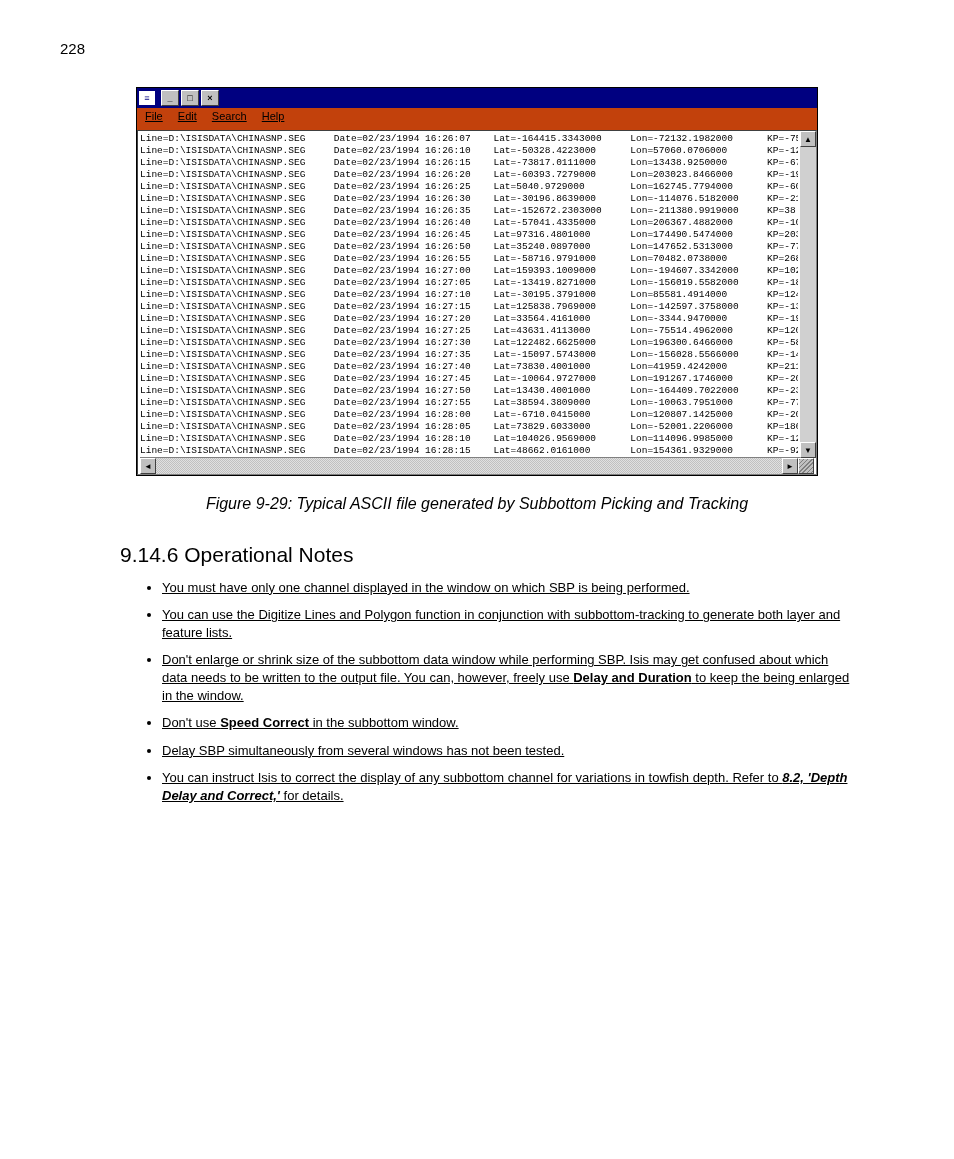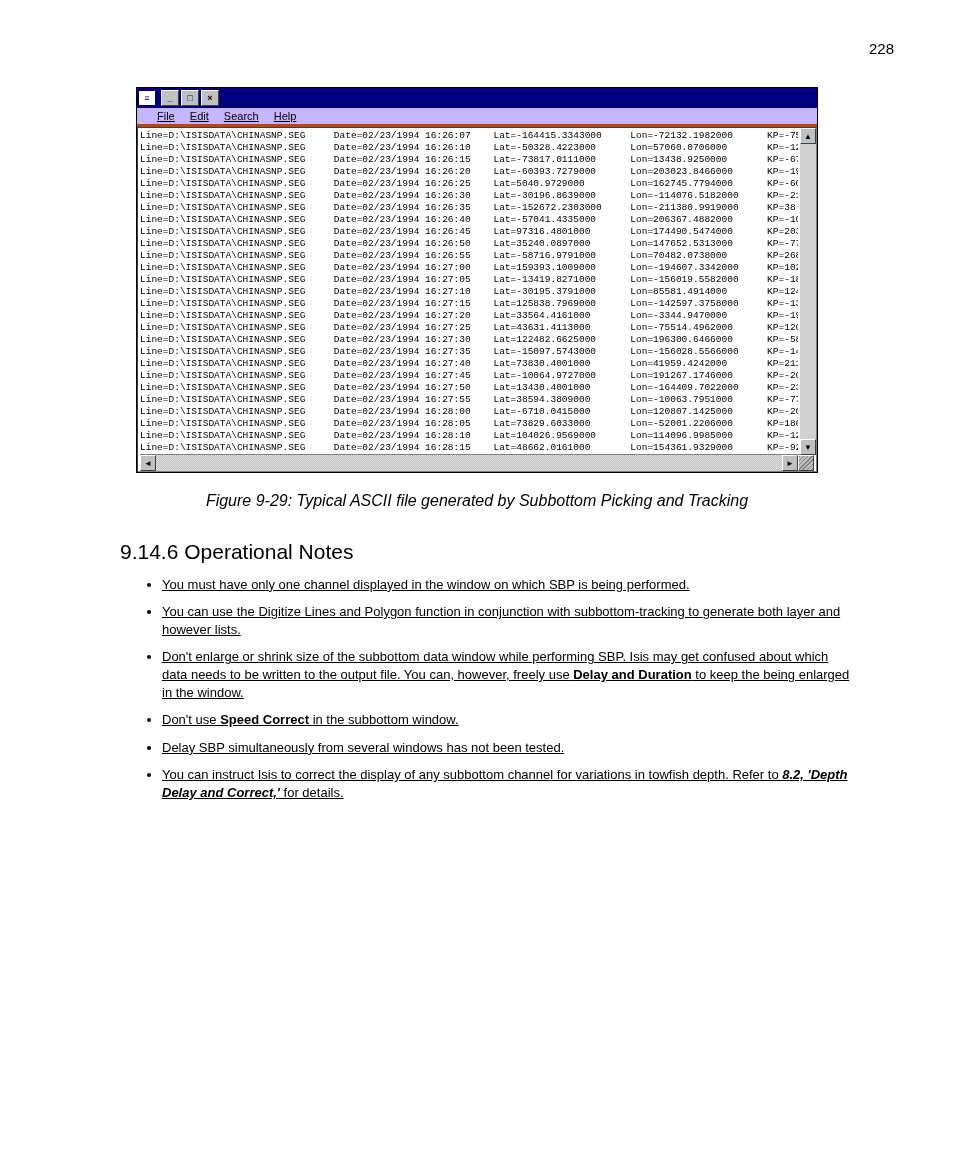--- a/index.html
+++ b/index.html
@@ -6,21 +6,21 @@
     margin: 0;
     padding: 40px 60px;
     font-family: Arial, Helvetica, sans-serif;
     font-size: 15px;
     color: #000;
     background: #fff;
     width: 954px;
     box-sizing: border-box;
   }
   .page-number {
-    text-align: right;
+    text-align: left;
     font-size: 15px;
     margin-bottom: 30px;
   }
   .notepad-window {
     border: 1px solid #000;
     margin: 0 auto 18px auto;
     width: 680px;
     background: #c0c0c0;
     font-family: "MS Sans Serif", Tahoma, sans-serif;
     font-size: 11px;
@@ -60,23 +60,23 @@
     display: inline-flex;
     align-items: center;
     justify-content: center;
     font-family: Arial, sans-serif;
     font-size: 9px;
     font-weight: bold;
     color: #000;
     line-height: 1;
   }
   .menubar {
-    background: #c4b5fd;
-    border-bottom: 3px solid #c2410c;
-    padding: 2px 20px;
+    background: #c2410c;
+    border-bottom: 6px solid #c2410c;
+    padding: 2px 8px;
   }
   .menu-item {
     display: inline-block;
     margin-right: 12px;
     font-size: 11px;
   }
   .menu-item .ul { text-decoration: underline; }
   .client {
     background: #fff;
     border: 1px solid #808080;
@@ -183,21 +183,21 @@
     </div>
   </div>
 </div>
 
 <div class="figure-caption">Figure 9-29: Typical ASCII file generated by Subbottom Picking and Tracking</div>
 
 <div class="section-heading">9.14.6    Operational Notes</div>
 
 <ul class="notes">
   <li>You must have only one channel displayed in the window on which SBP is being performed.</li>
-  <li>You can use the Digitize Lines and Polygon function in conjunction with subbottom-tracking to generate both layer and however lists.</li>
+  <li>You can use the Digitize Lines and Polygon function in conjunction with subbottom-tracking to generate both layer and feature lists.</li>
   <li>
     <span>Don't enlarge or shrink size of the subbottom data window while performing SBP. Isis may get confused about which data needs to be written to the output file. You can, however, freely use </span><span class="b">Delay and Duration</span><span> to keep the being enlarged in the window.</span>
   </li>
   <li>
     <span>Don't use </span><span class="b">Speed Correct</span><span> in the subbottom window.</span>
   </li>
   <li>Delay SBP simultaneously from several windows has not been tested.</li>
   <li>
     <span>You can instruct Isis to correct the display of any subbottom channel for variations in towfish depth. Refer to  </span><span class="bi">8.2, 'Depth Delay and Correct,'</span><span> for details.</span>
   </li>

